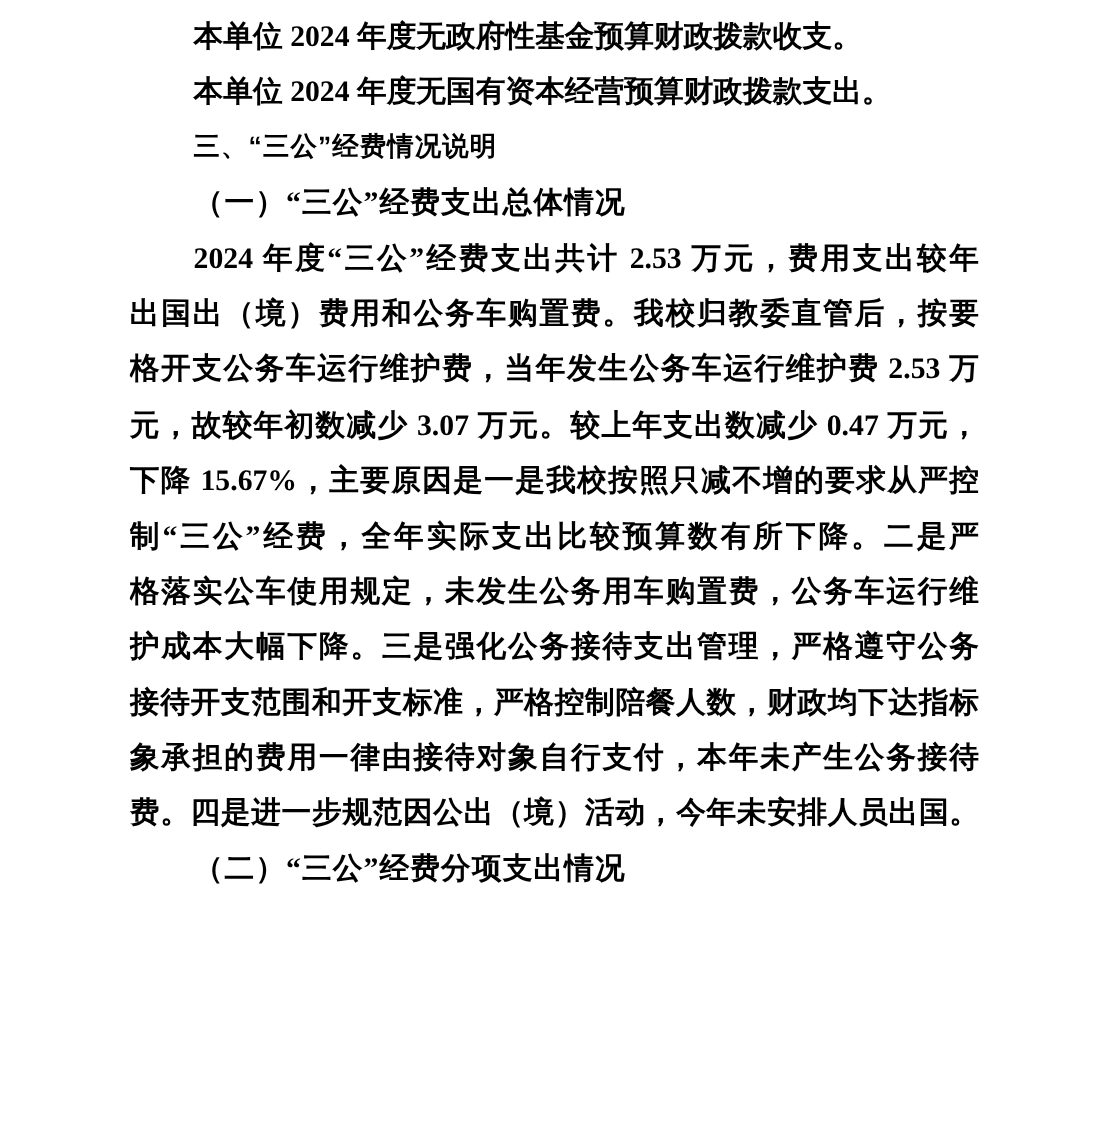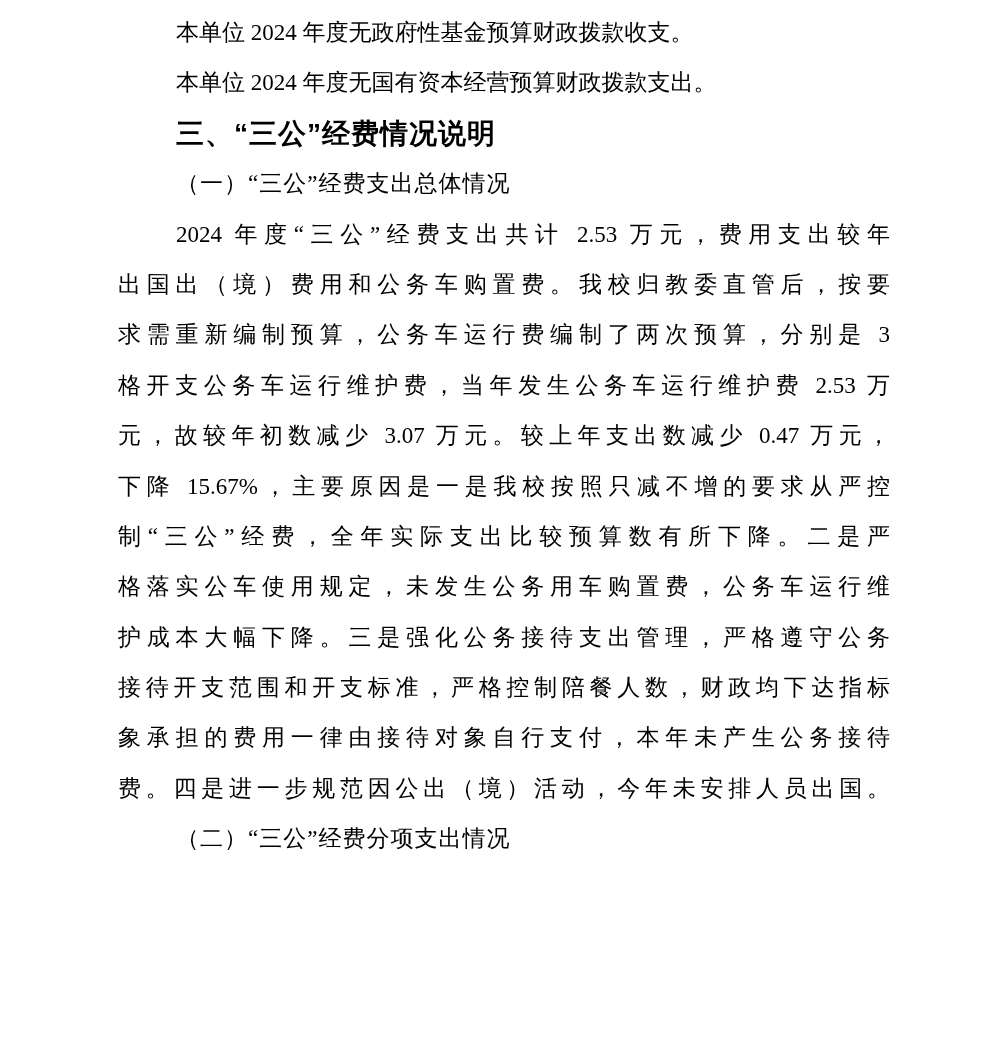--- a/index.html
+++ b/index.html
@@ -16,35 +16,36 @@
     box-sizing: border-box;
     width: 1000px;
     height: 1043px;
     padding: 8px 110px 0 118px;
     background: #ffffff;
     color: #000000;
   }
   .line {
     height: 50.4px;
     line-height: 50.4px;
-    font-size: 23px;
+    font-size: 27px;
     color: #000000;
     overflow: hidden;
     white-space: nowrap;
+    font-weight: bold;
   }
   .line.body, .line.subheading {
     font-family: "Liberation Serif", "DejaVu Serif", serif;
   }
   .line.subheading {
     letter-spacing: 1px;
   }
   .line.heading {
     font-family: "Liberation Sans", "DejaVu Sans", sans-serif;
     font-weight: 700;
-    font-size: 28px;
+    font-size: 24px;
     letter-spacing: 1px;
   }
   .line.indent {
     text-indent: 58px;
   }
   .line.justify {
     white-space: normal;
     text-align: justify;
     text-align-last: justify;
   }
@@ -52,21 +53,20 @@
 </head>
 <body>
 
 <div class="page" id="doc">
     <div class="line body indent">本单位 2024 年度无政府性基金预算财政拨款收支。</div>
     <div class="line body indent">本单位 2024 年度无国有资本经营预算财政拨款支出。</div>
     <div class="line heading indent">三、“三公”经费情况说明</div>
     <div class="line subheading indent">（一）“三公”经费支出总体情况</div>
     <div class="line body indent justify">2024 年度“三公”经费支出共计 2.53 万元，费用支出较年</div>
     <div class="line body justify">出国出（境）费用和公务车购置费。我校归教委直管后，按要</div>
-    <div class="line body justify">求需重新编制预算，公务车运行费编制了两次预算，分别是 3</div>
     <div class="line body justify">格开支公务车运行维护费，当年发生公务车运行维护费 2.53 万</div>
     <div class="line body justify">元，故较年初数减少 3.07 万元。较上年支出数减少 0.47 万元，</div>
     <div class="line body justify">下降 15.67%，主要原因是一是我校按照只减不增的要求从严控</div>
     <div class="line body justify">制“三公”经费，全年实际支出比较预算数有所下降。二是严</div>
     <div class="line body justify">格落实公车使用规定，未发生公务用车购置费，公务车运行维</div>
     <div class="line body justify">护成本大幅下降。三是强化公务接待支出管理，严格遵守公务</div>
     <div class="line body justify">接待开支范围和开支标准，严格控制陪餐人数，财政均下达指标</div>
     <div class="line body justify">象承担的费用一律由接待对象自行支付，本年未产生公务接待</div>
     <div class="line body justify">费。四是进一步规范因公出（境）活动，今年未安排人员出国。</div>
     <div class="line subheading indent">（二）“三公”经费分项支出情况</div>

